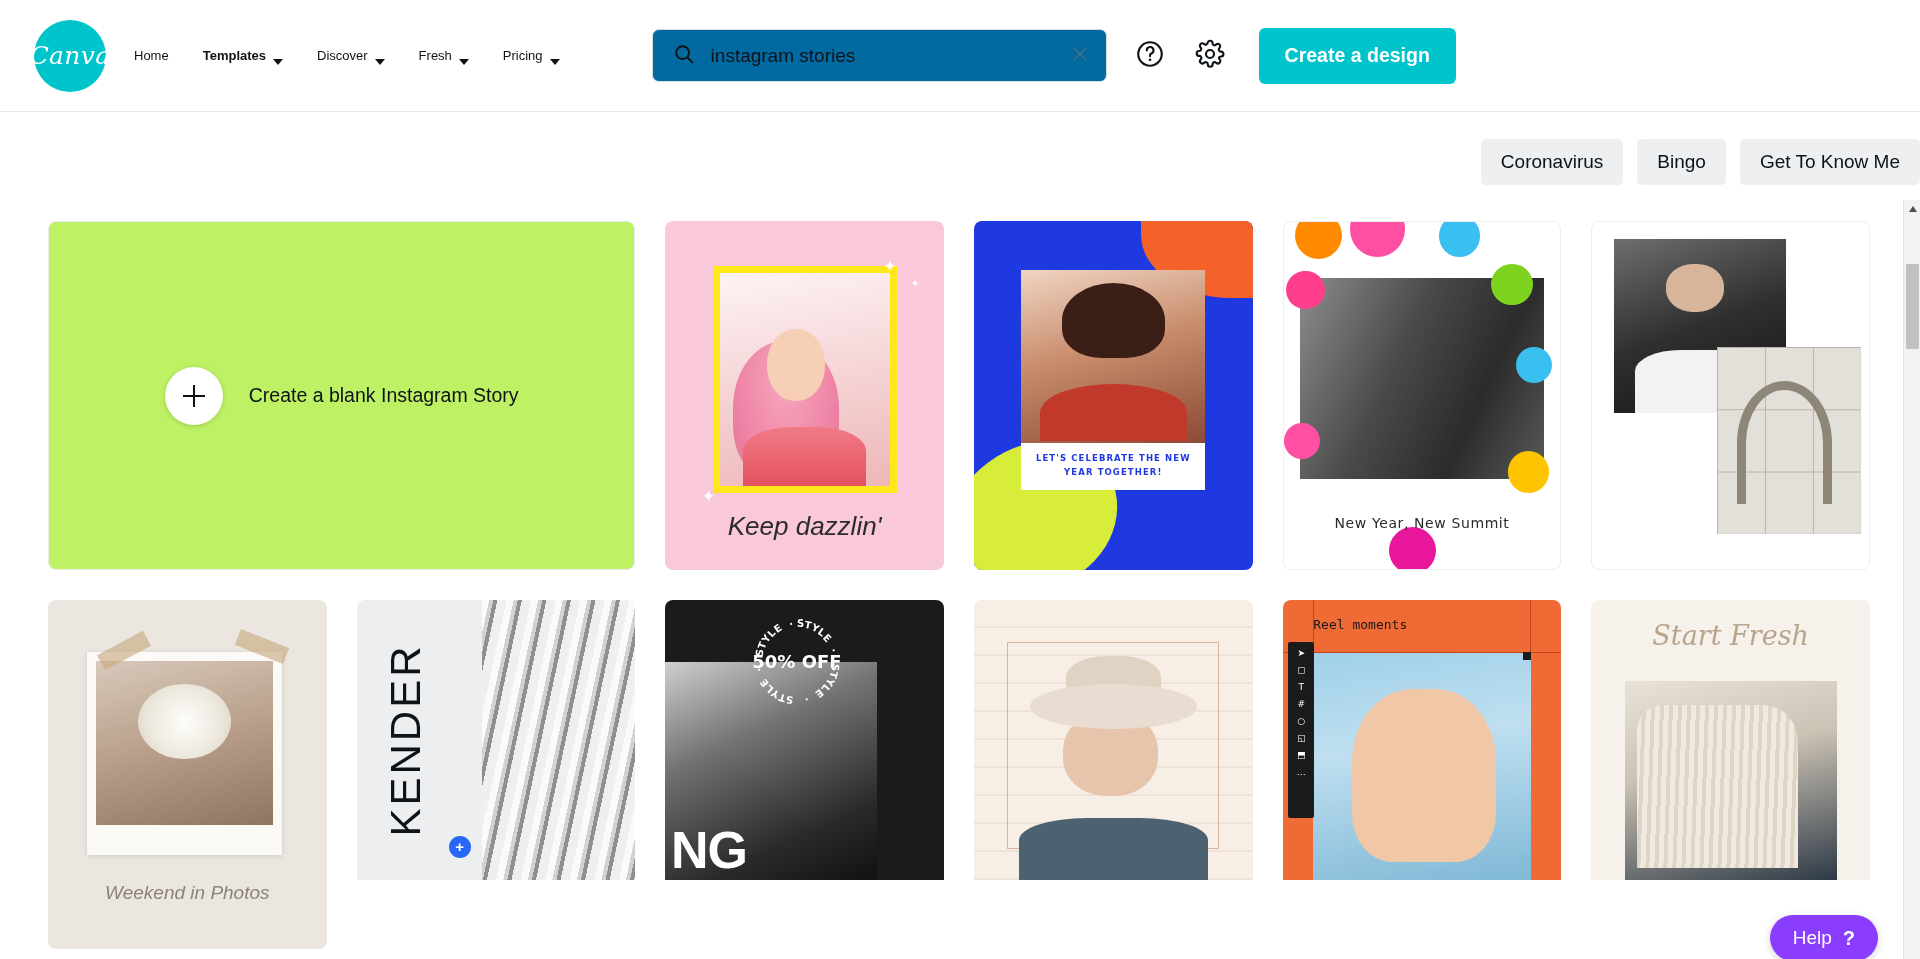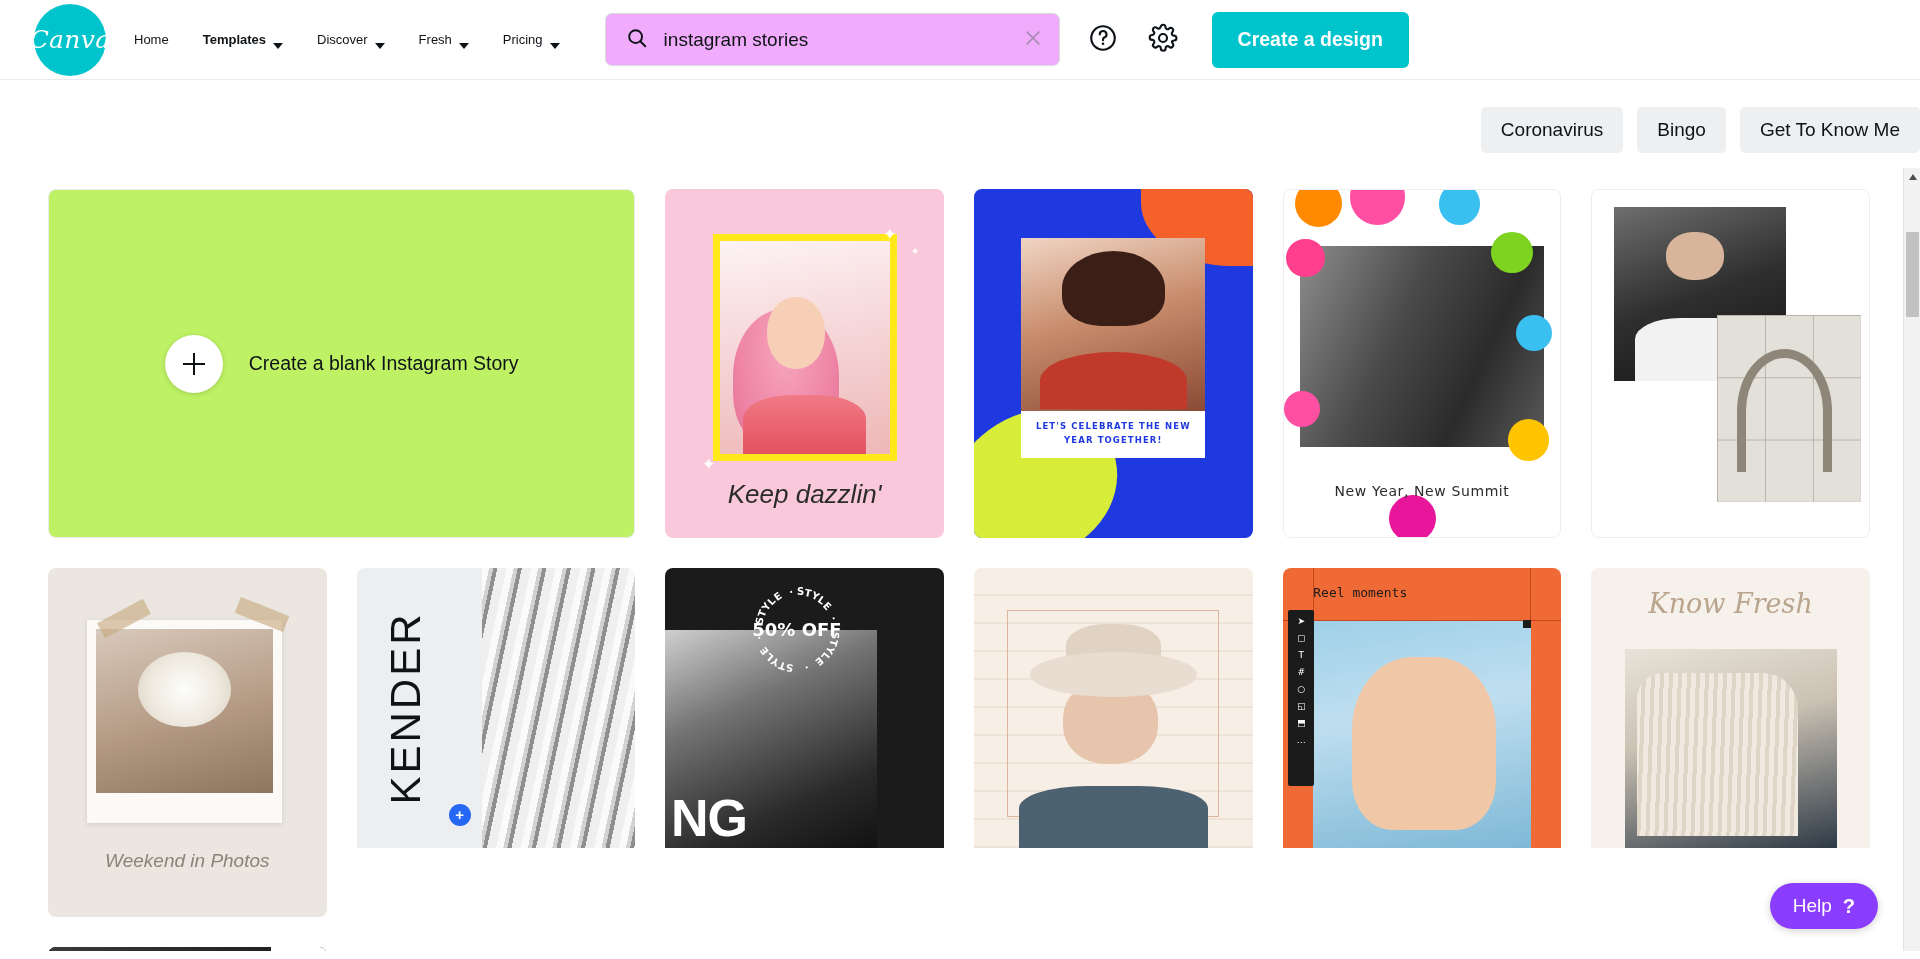--- a/index.html
+++ b/index.html
@@ -14,21 +14,21 @@
   
   .accent-stub {
     position: absolute; left: 267px; top: 0;
     width: 130px; height: 7px;
     background: #00c4cc; border-radius: 0 0 4px 4px;
   }
 
   
   .header {
     position: relative;
-    height: 80px;
+    height: 112px;
     display: flex; align-items: center;
     padding: 0 36px 0 34px;
     background: #fff;
     border-bottom: 1px solid #e8eaec;
   }
   .logo {
     width: 72px; height: 72px; border-radius: 50%;
     background: #00c4cc;
     display: flex; align-items: center; justify-content: center;
     flex: 0 0 auto; margin-right: 28px;
@@ -45,25 +45,25 @@
   }
   .nav-item.active { font-weight: bold; }
   .chev {
     width: 0; height: 0; position: relative; top: 2px;
     border-left: 5.5px solid transparent;
     border-right: 5.5px solid transparent;
     border-top: 6.5px solid #0e1318;
   }
 
   .search-wrap {
-    margin-left: 45px;
+    margin-left: 92px;
     width: 455px; height: 53px;
     border: 1px solid #d7dbde; border-radius: 7px;
     display: flex; align-items: center;
-    padding: 0 16px 0 20px; background: #f0abfc;
+    padding: 0 16px 0 20px; background: #0369a1;
   }
   .search-icon { flex: 0 0 auto; margin-right: 16px; }
   .search-input {
     flex: 1 1 auto; border: none; outline: none;
     font-family: "Liberation Sans", sans-serif;
     font-size: 19px; color: #0e1318; background: transparent;
   }
   .clear-icon { flex: 0 0 auto; cursor: pointer; opacity: .55; }
 
   .icon-btn {
@@ -709,21 +709,21 @@
         <span>#</span>
         <span>○</span>
         <span>◱</span>
         <span>⬒</span>
         <span>…</span>
       </div>
       <div class="reel-handle"></div>
     </div>
 
     <div class="card row2 c-fresh">
-      <div class="fresh-caption">Know Fresh</div>
+      <div class="fresh-caption">Start Fresh</div>
       <div class="fresh-photo">
         <div class="fresh-sweater"></div>
       </div>
     </div>
 
     <div class="card row2 c-bw">
       <div class="bw-photo">
         
         
       </div>

